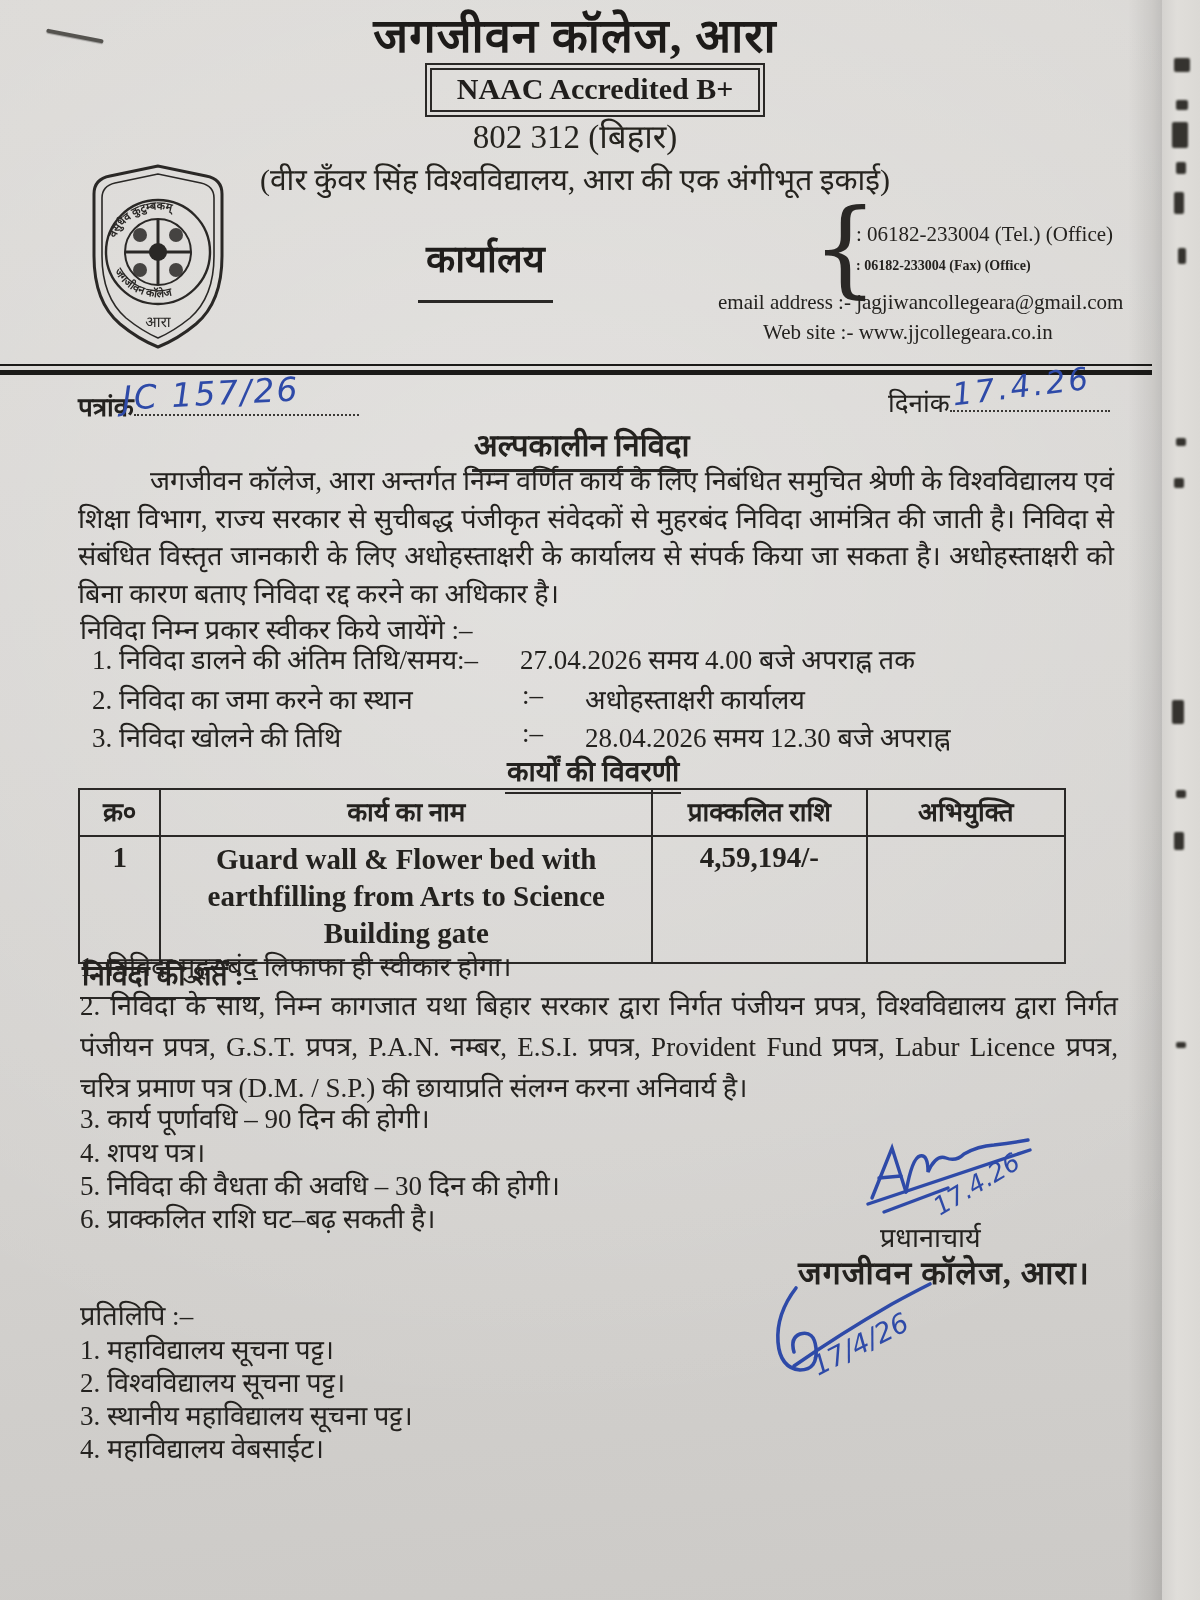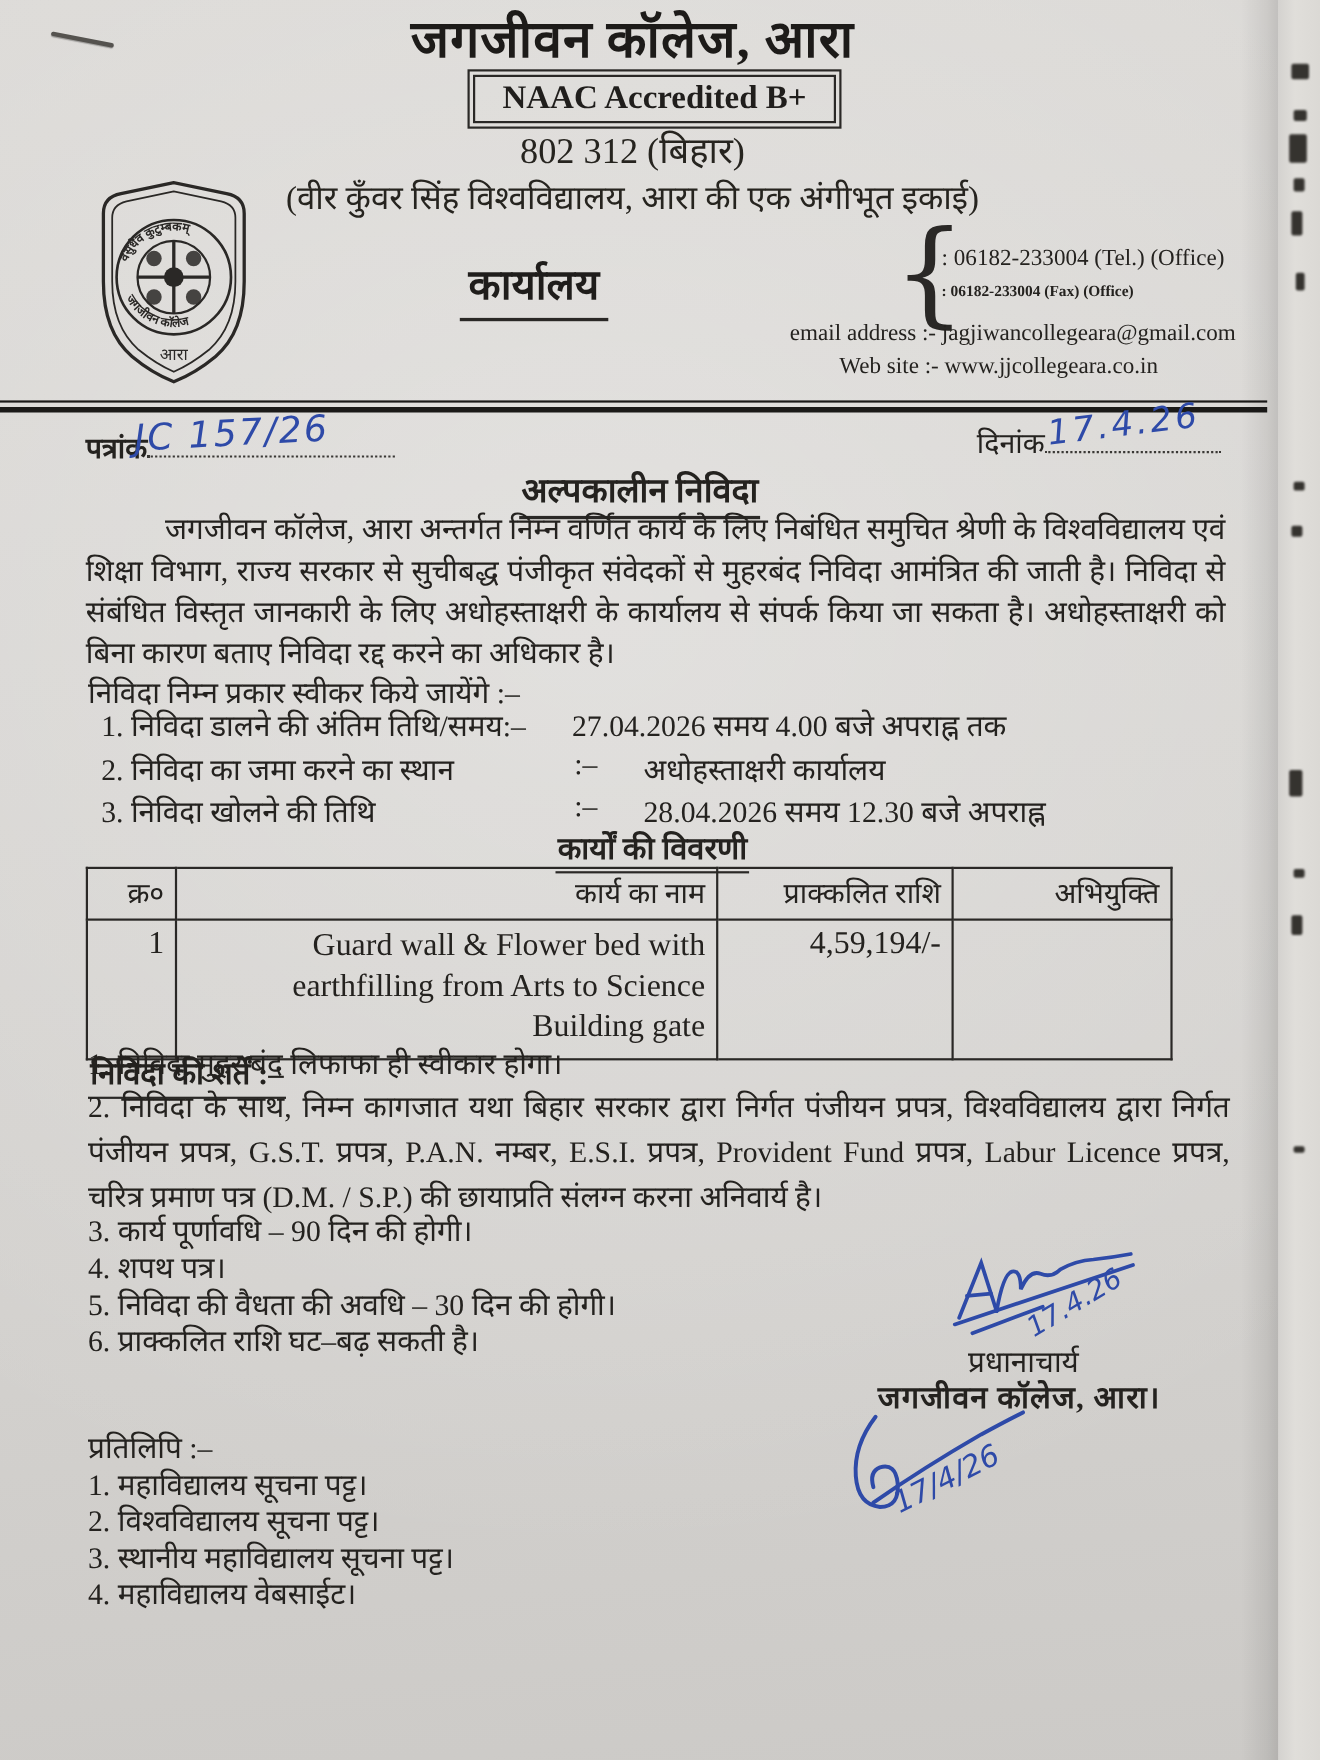--- a/index.html
+++ b/index.html
@@ -17,21 +17,21 @@
       linear-gradient(175deg,#dcdad7 0%,#d7d5d2 35%,#d3d1ce 70%,#cccac7 100%);
     overflow:hidden;
   }
   .abs{position:absolute;}
   .ctr{left:0;width:1150px;text-align:center;}
   .college-name{top:2px;font-size:47px;font-weight:bold;letter-spacing:1px;color:#1d1b19;}
   .naac-outer{top:63px;left:425px;width:330px;border:2px solid #2a2826;padding:3px;background:transparent;}
   .naac-inner{border:2px solid #2a2826;padding:2px 6px 4px;font-size:30px;font-weight:bold;text-align:center;color:#201e1c;}
   .pincode{top:113px;font-size:33px;color:#26241f;}
   .affiliation{top:158px;font-size:30px;color:#26241f;}
-  .office{top:231px;left:418px;font-size:38px;font-weight:bold;border-bottom:3px solid #2a2826;padding:0 8px 6px;color:#1f1d1b;}
+  .office{top:231px;left:418px;font-size:38px;font-weight:bold;border-bottom:3px solid #2a2826;padding:0 8px 17px;color:#1f1d1b;}
   .brace{top:198px;left:812px;font-size:104px;font-weight:300;line-height:100px;color:#2a2826;font-family:"DejaVu Serif",serif;}
   .tel-line{top:222px;left:856px;font-size:21px;}
   .fax-line{top:258px;left:856px;font-size:14px;font-weight:bold;}
   .email-line{top:290px;left:718px;font-size:21px;}
   .web-line{top:320px;left:763px;font-size:21px;}
   .rule-thin{top:364px;left:0;width:1152px;height:2px;background:#1b1a18;}
   .rule-thick{top:370px;left:0;width:1152px;height:5px;background:#1b1a18;}
   .ref-label{top:388px;left:78px;font-size:26px;font-weight:bold;}
   .dots{display:inline-block;border-bottom:2.5px dotted #3a3835;height:20px;vertical-align:baseline;}
   .pen{color:#2e4aa8;font-style:italic;font-family:"DejaVu Sans","Liberation Sans",sans-serif;}
@@ -41,34 +41,34 @@
   .doc-title{top:423px;left:472px;font-size:31px;font-weight:bold;border-bottom:3px solid #2a2826;padding:0 2px 4px;}
   .intro{top:463px;left:78px;width:1036px;font-size:27px;line-height:37.5px;text-align:justify;text-indent:72px;}
   .accept-h{top:610px;left:80px;font-size:27px;}
   .sch-row{left:0;width:1150px;height:36px;font-size:27px;}
   .sch-label{position:absolute;left:92px;}
   .sch-sep{position:absolute;left:522px;}
   .sch-val{position:absolute;left:585px;}
   .sch-val.first{left:520px;}
   .tbl-title{top:751px;left:505px;font-size:28px;font-weight:bold;border-bottom:2px solid #2a2826;padding:0 2px 3px;}
   table.works{position:absolute;top:788px;left:78px;width:988px;border-collapse:collapse;background:transparent;}
-  table.works td,table.works th{border:2.5px solid #2a2826;vertical-align:top;text-align:right;font-weight:normal;}
+  table.works td,table.works th{border:2.5px solid #2a2826;vertical-align:top;text-align:center;font-weight:bold;}
   table.works th{font-size:26px;padding:3px 10px 6px;}
   table.works td{font-size:29px;padding:4px 10px 10px;}
   th.c-sno,td.c-sno{width:62px;text-align:left;padding-left:16px;}
   th.c-work,td.c-work{width:505px;}
   th.c-amt,td.c-amt{width:200px;}
   th.c-rem,td.c-rem{width:185px;}
   td.c-work{font-family:"Liberation Serif",serif;line-height:37px;margin-left:36px;}
   .terms-h{top:911px;left:80px;font-size:28px;font-weight:bold;border-bottom:2.5px solid #2a2826;padding:0 2px 4px;margin-top:44px;}
   .term{left:80px;width:1038px;font-size:27px;line-height:41px;text-align:justify;}
   .t1{top:947px;} .t2{top:986px;} .t3{top:1099px;} .t4{top:1133px;} .t5{top:1166px;} .t6{top:1199px;}
   .sig1{top:1132px;left:862px;}
   .designation{top:1218px;left:880px;font-size:27px;}
-  .org-name{top:1250px;left:798px;font-size:28px;font-weight:600;letter-spacing:1px;}
+  .org-name{top:1250px;left:798px;font-size:32px;font-weight:600;letter-spacing:1px;}
   .sig2{top:1278px;left:770px;}
   .copies-h{top:1296px;left:80px;font-size:27px;}
   .copy{left:80px;font-size:27px;}
   .c1{top:1330px;} .c2{top:1363px;} .c3{top:1396px;} .c4{top:1429px;}
   .staple{top:34px;left:46px;width:58px;height:3.5px;background:#55534f;border-radius:3px;transform:rotate(11deg);box-shadow:0 1px 1px rgba(0,0,0,.3);}
   .edge-shadow{top:0;left:1128px;width:34px;height:1600px;background:linear-gradient(90deg,rgba(0,0,0,0),rgba(0,0,0,.07) 70%,rgba(0,0,0,.12));}
   .under-page{top:0;left:1162px;width:38px;height:1600px;background:linear-gradient(90deg,#d4d2cf,#e0deda 40%,#dbd9d5);}
   .frag{position:absolute;background:#35332f;filter:blur(1px);border-radius:2px;}
   .logo-svg{top:160px;left:80px;}
   svg text{font-family:"Liberation Serif","DejaVu Serif",serif;}

